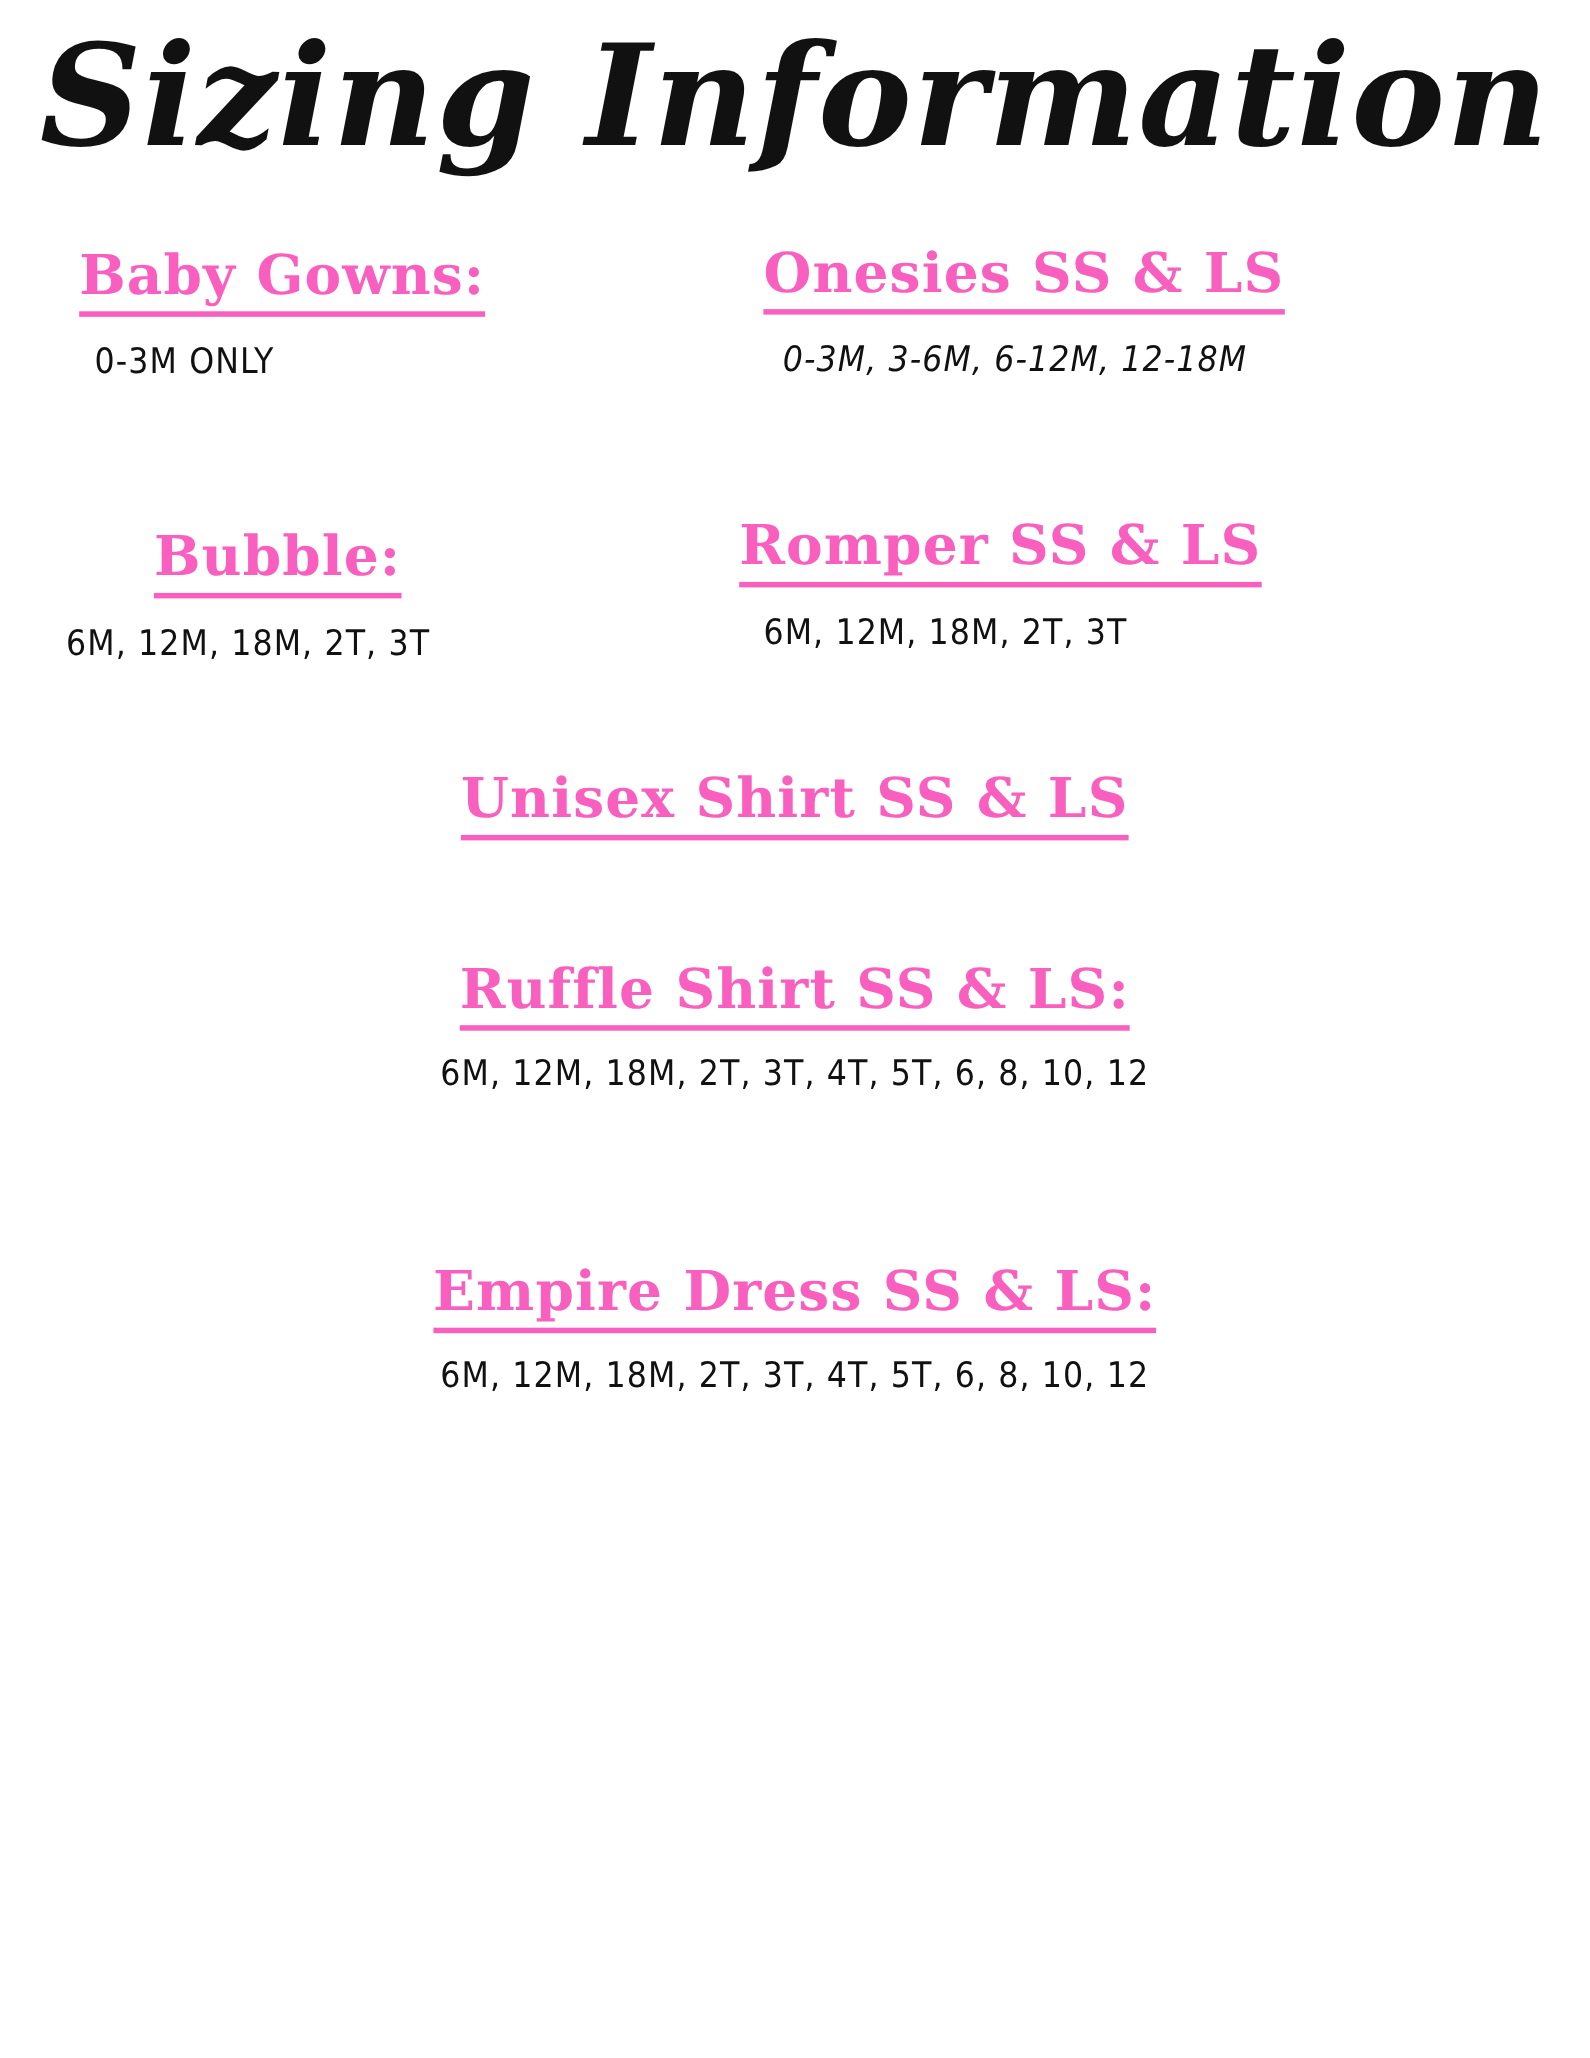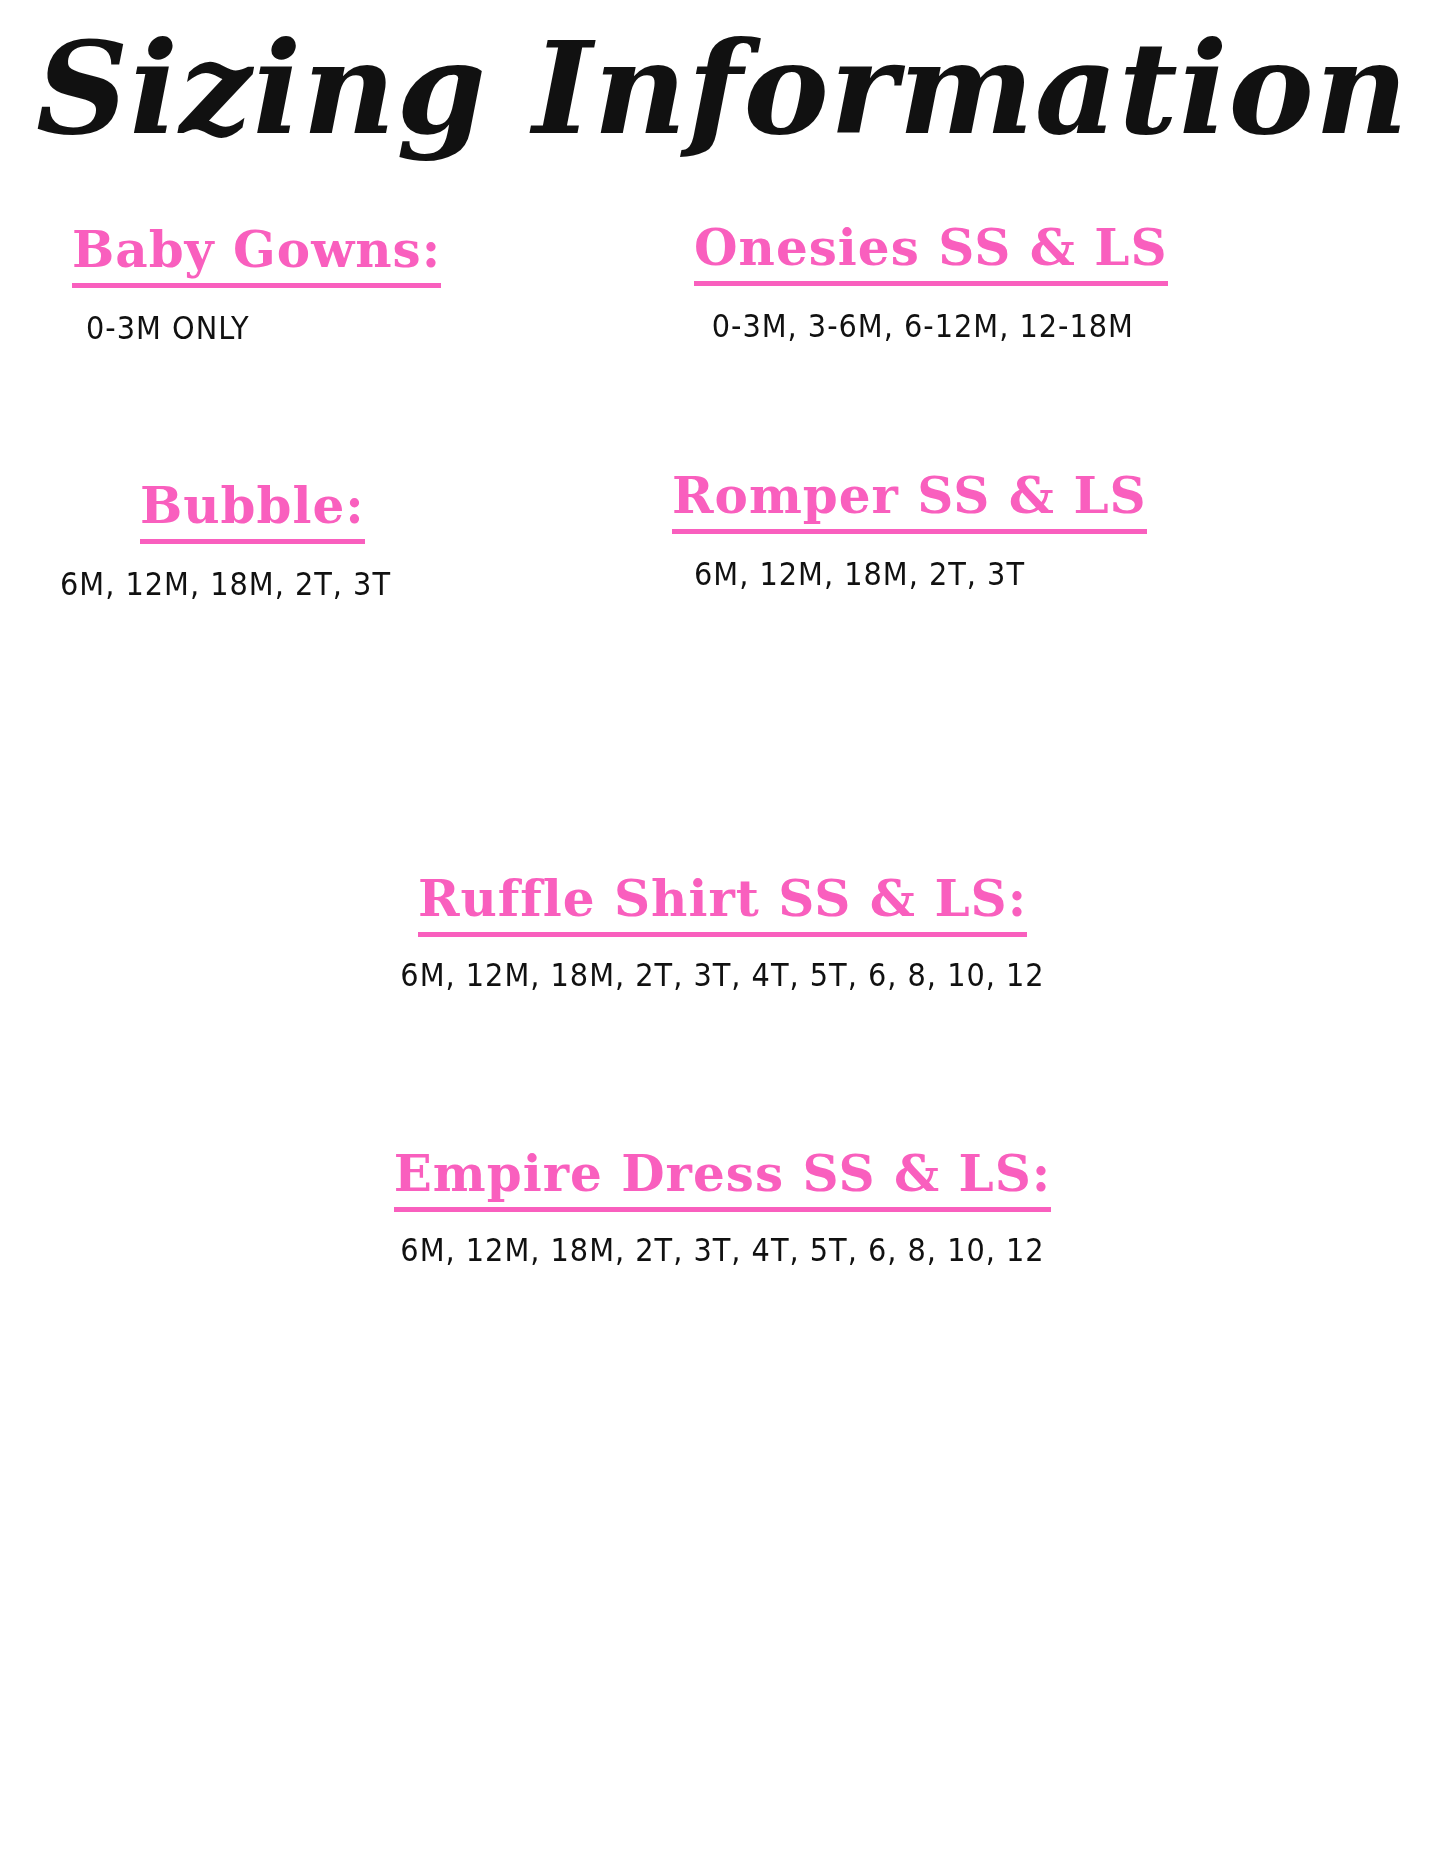--- a/index.html
+++ b/index.html
@@ -83,21 +83,21 @@
   #sec-bubble       { top: 480px; left: 140px; }
   #sec-romper       { top: 470px; left: 672px; }
 
   #sec-unisex       { top: 700px; }
   #sec-ruffle       { top: 873px; }
   #sec-empire       { top: 1148px; }
 
   #sec-baby-gowns .sec-sizes { margin-left: 14px; }
   #sec-bubble .sec-sizes { margin-left: -80px; }
   #sec-romper .sec-sizes { margin-left: 22px; }
-  #sec-onesies .sec-sizes { margin-left: -16px; }
+  #sec-onesies .sec-sizes { margin-left: -16px; font-style: italic; }
 </style>
 </head>
 <body>
 
 <div class="page">
 
   <div class="title">Sizing Information</div>
 
   <div class="section" id="sec-baby-gowns">
     <div class="sec-heading pink">Baby Gowns:</div>
@@ -113,20 +113,21 @@
     <div class="sec-heading pink">Bubble:</div>
     <div class="sec-sizes">6M, 12M, 18M, 2T, 3T</div>
   </div>
 
   <div class="section" id="sec-romper">
     <div class="sec-heading pink">Romper SS &amp; LS</div>
     <div class="sec-sizes">6M, 12M, 18M, 2T, 3T</div>
   </div>
 
   <div class="section center-block" id="sec-unisex">
+    <div class="sec-heading pink">Unisex Shirt SS &amp; LS</div>
   </div>
 
   <div class="section center-block" id="sec-ruffle">
     <div class="sec-heading pink">Ruffle Shirt SS &amp; LS:</div>
     <div class="sec-sizes">6M, 12M, 18M, 2T, 3T, 4T, 5T, 6, 8, 10, 12</div>
   </div>
 
   <div class="section center-block" id="sec-empire">
     <div class="sec-heading pink">Empire Dress SS &amp; LS:</div>
     <div class="sec-sizes">6M, 12M, 18M, 2T, 3T, 4T, 5T, 6, 8, 10, 12</div>

